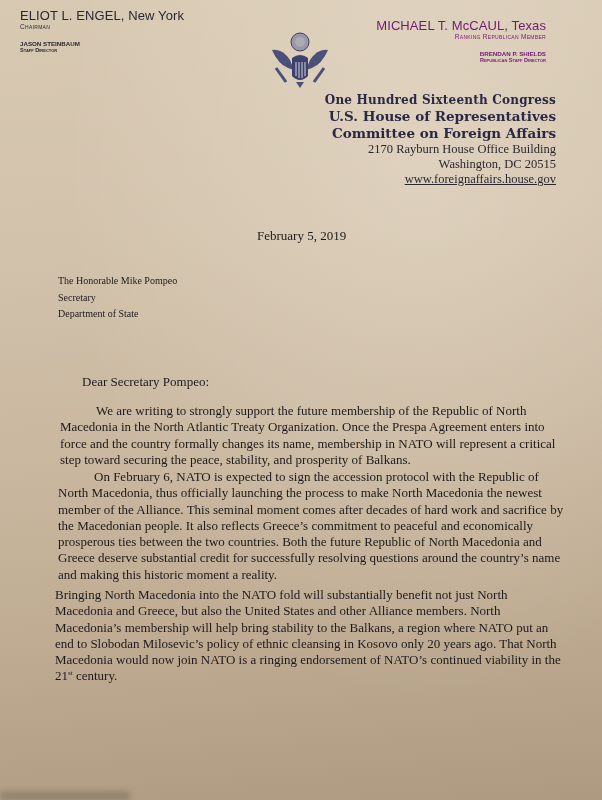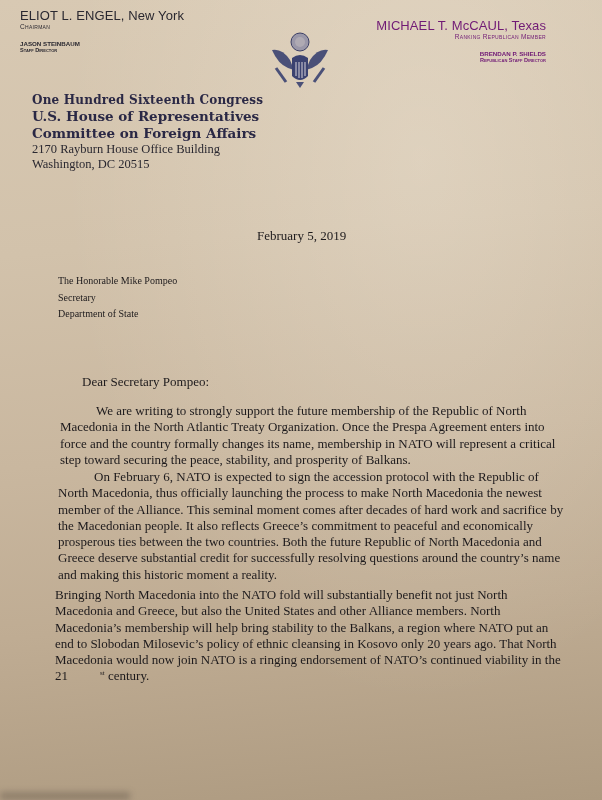--- a/index.html
+++ b/index.html
@@ -14,34 +14,34 @@
       background: radial-gradient(ellipse at 70% 20%, rgba(255,250,240,0.25), rgba(0,0,0,0) 60%);
       pointer-events: none;
     }
     .hdr-left { position: absolute; left: 20px; top: 8px; font-family: "Liberation Sans", sans-serif; color: #2a2830; }
     .hdr-right { position: absolute; right: 56px; top: 18px; text-align: right; font-family: "Liberation Sans", sans-serif; color: #701a75; }
     .hdr-name { font-size: 13px; letter-spacing: 0.1px; }
     .hdr-role { font-size: 6.5px; font-variant: small-caps; letter-spacing: 0.3px; }
     .hdr-staff { font-size: 6.2px; margin-top: 10px; font-weight: bold; }
     .hdr-staff-role { font-size: 5.6px; font-variant: small-caps; font-weight: bold; }
     .seal { position: absolute; left: 264px; top: 30px; width: 72px; height: 60px; }
-    .masthead { position: absolute; left: 0; width: 556px; text-align: left; top: 92px; margin-left: 32px; }
+    .masthead { position: absolute; left: 0; width: 556px; text-align: right; top: 92px; }
     .bl1 { font-family: "DejaVu Serif", serif; font-weight: bold; font-size: 12px; color: #2a2845; letter-spacing: 0.2px; line-height: 16px; }
     .bl2 { font-family: "DejaVu Serif", serif; font-weight: bold; font-size: 13.5px; color: #2a2845; line-height: 17px; }
     .addr { font-family: "Liberation Serif", serif; font-size: 12.5px; color: #2a2830; line-height: 15px; }
     .url { text-decoration: underline; }
     .date { position: absolute; left: 257px; top: 228px; font-size: 13px; }
     .recipient { position: absolute; left: 58px; top: 273px; font-size: 10px; line-height: 16.5px; }
     .salutation { position: absolute; left: 62px; top: 374px; font-size: 13px; margin-left: 20px; }
     .para { position: absolute; font-size: 13px; line-height: 16.3px; }
     .p1 { left: 60px; top: 403px; width: 500px; font-family: Liberation Serif, serif; }
     .p2 { left: 58px; top: 469px; width: 510px; }
     .p3 { left: 55px; top: 587px; width: 510px; }
     .indent { display: inline-block; width: 36px; }
-    sup { font-size: 7px; line-height: 0; margin-left: 32px; }
+    sup { font-size: 7px; line-height: 0; }
     .bottom-shadow { position: absolute; left: 0; bottom: 0; width: 130px; height: 8px; background: rgba(80,70,60,0.35); filter: blur(3px); }
   </style>
 </head>
 <body>
 
 <div class="shade"></div>
 
 <div class="hdr-left">
   <div class="hdr-name">ELIOT L. ENGEL, New York</div>
   <div class="hdr-role">Chairman</div>
@@ -72,20 +72,21 @@
   <path d="M60 38 L50 52" stroke="#4a5078" stroke-width="3"></path>
   <path d="M32 52 L36 58 L40 52 Z" fill="#4a5078"></path>
 </svg>
 
 <div class="masthead">
   <div class="bl1">One Hundred Sixteenth Congress</div>
   <div class="bl2">U.S. House of Representatives</div>
   <div class="bl2">Committee on Foreign Affairs</div>
   <div class="addr">2170 Rayburn House Office Building</div>
   <div class="addr">Washington, DC  20515</div>
+  <div class="addr url">www.foreignaffairs.house.gov</div>
 </div>
 
 <div class="date">February 5, 2019</div>
 
 <div class="recipient">
   <div>The Honorable Mike Pompeo</div>
   <div>Secretary</div>
   <div>Department of State</div>
 </div>
 

